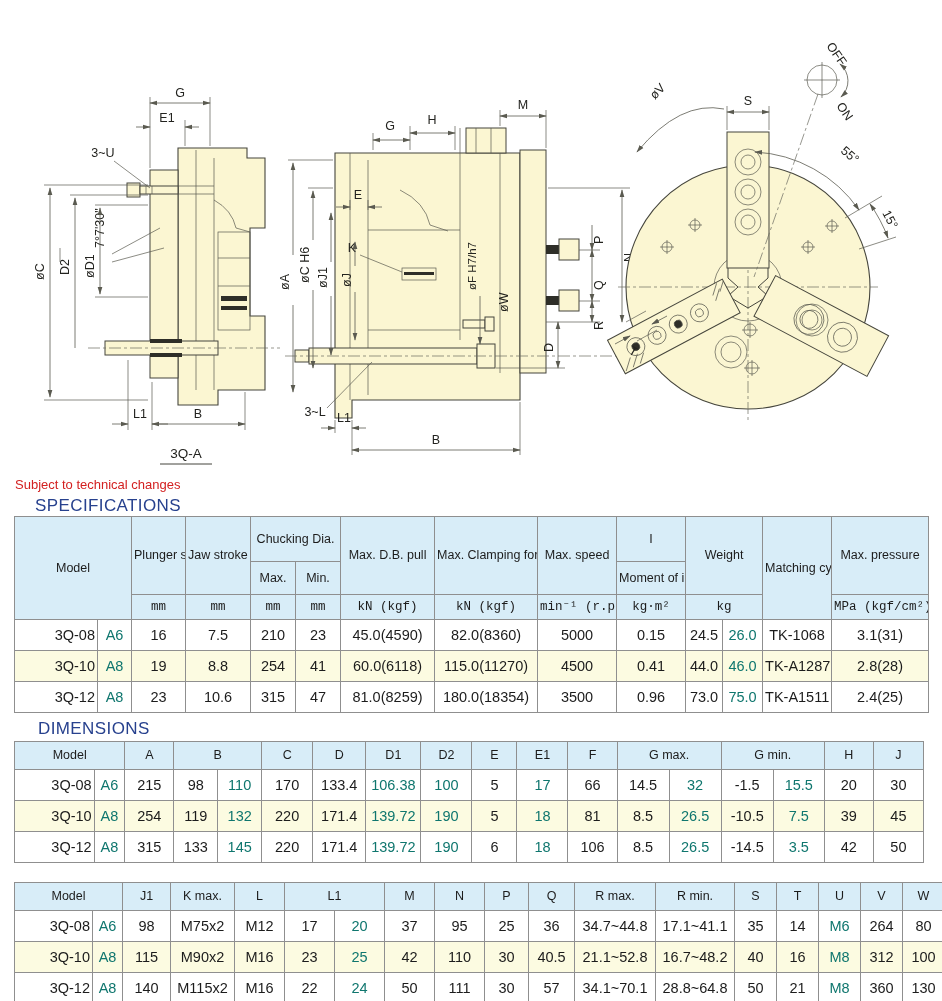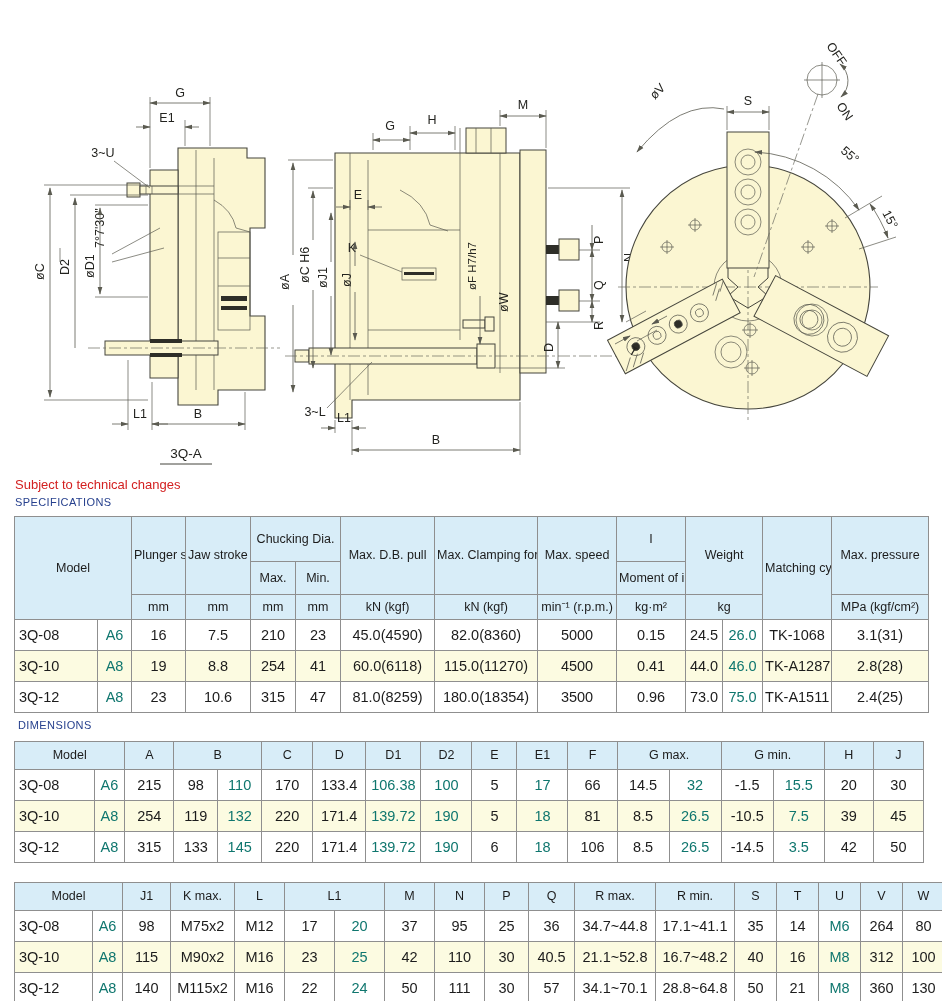--- a/index.html
+++ b/index.html
@@ -13,34 +13,34 @@
   .ln{stroke:#45453c;stroke-width:1;fill:none;}
   .thin{stroke:#5a5a50;stroke-width:.7;fill:none;}
   .dim{stroke:#5a5a50;stroke-width:.8;fill:none;}
   .cl{stroke:#6a6a60;stroke-width:.7;fill:none;stroke-dasharray:12 3 3 3;}
   .dark{fill:#2e2e28;stroke:none;}
   .lbl{font:12.5px "Liberation Sans",sans-serif;fill:#23231f;}
   .lbl.s{font-size:11.5px;}
 
   
   .note{position:absolute;left:15px;top:477px;color:#d32020;font-size:13px;}
-  .sect{position:absolute;color:#27418e;font-size:11px;letter-spacing:.4px;}
+  .sect{position:absolute;color:#27418e;font-size:17px;letter-spacing:.4px;margin-left:20px;}
   #h-spec{left:15px;top:496px;}
   #h-dim{left:18px;top:719px;}
 
   
   table{border-collapse:collapse;table-layout:fixed;background:#fff;}
   th,td{border:1px solid #8f8f8f;text-align:center;vertical-align:middle;
         font-weight:normal;overflow:hidden;white-space:nowrap;}
   th{background:#d8edf8;font-size:12.5px;line-height:1.15;padding:1px 2px;}
   td{font-size:14.5px;padding:0 2px;}
-  tbody td:first-child{text-align:left;padding-left:4px;}
+  tbody td:first-child{text-align:right;padding-left:4px;}
   tbody tr:nth-child(2){background:#fcfbe1;}
   .red{color:#0f766e;}
-  .unit th{font-size:12.5px;}
+  .unit th{font-size:12.5px;font-family:Liberation Mono, monospace;}
   #t-spec{position:absolute;left:14px;top:516px;width:914px;}
   #t-dim1{position:absolute;left:14px;top:741px;width:910px;}
   #t-dim2{position:absolute;left:14px;top:882px;width:912px;}
   #t-spec thead tr.r1 th{height:42px;margin-top:36px;}
   #t-spec thead tr.r2 th{height:30px;text-align:center;}
   #t-spec thead tr.unit th{height:22px;}
   #t-spec tbody tr{height:31px;}
   #t-dim1 thead tr th,#t-dim2 thead tr th{height:25px;}
   #t-dim1 tbody tr,#t-dim2 tbody tr{height:31px;}
 </style>

